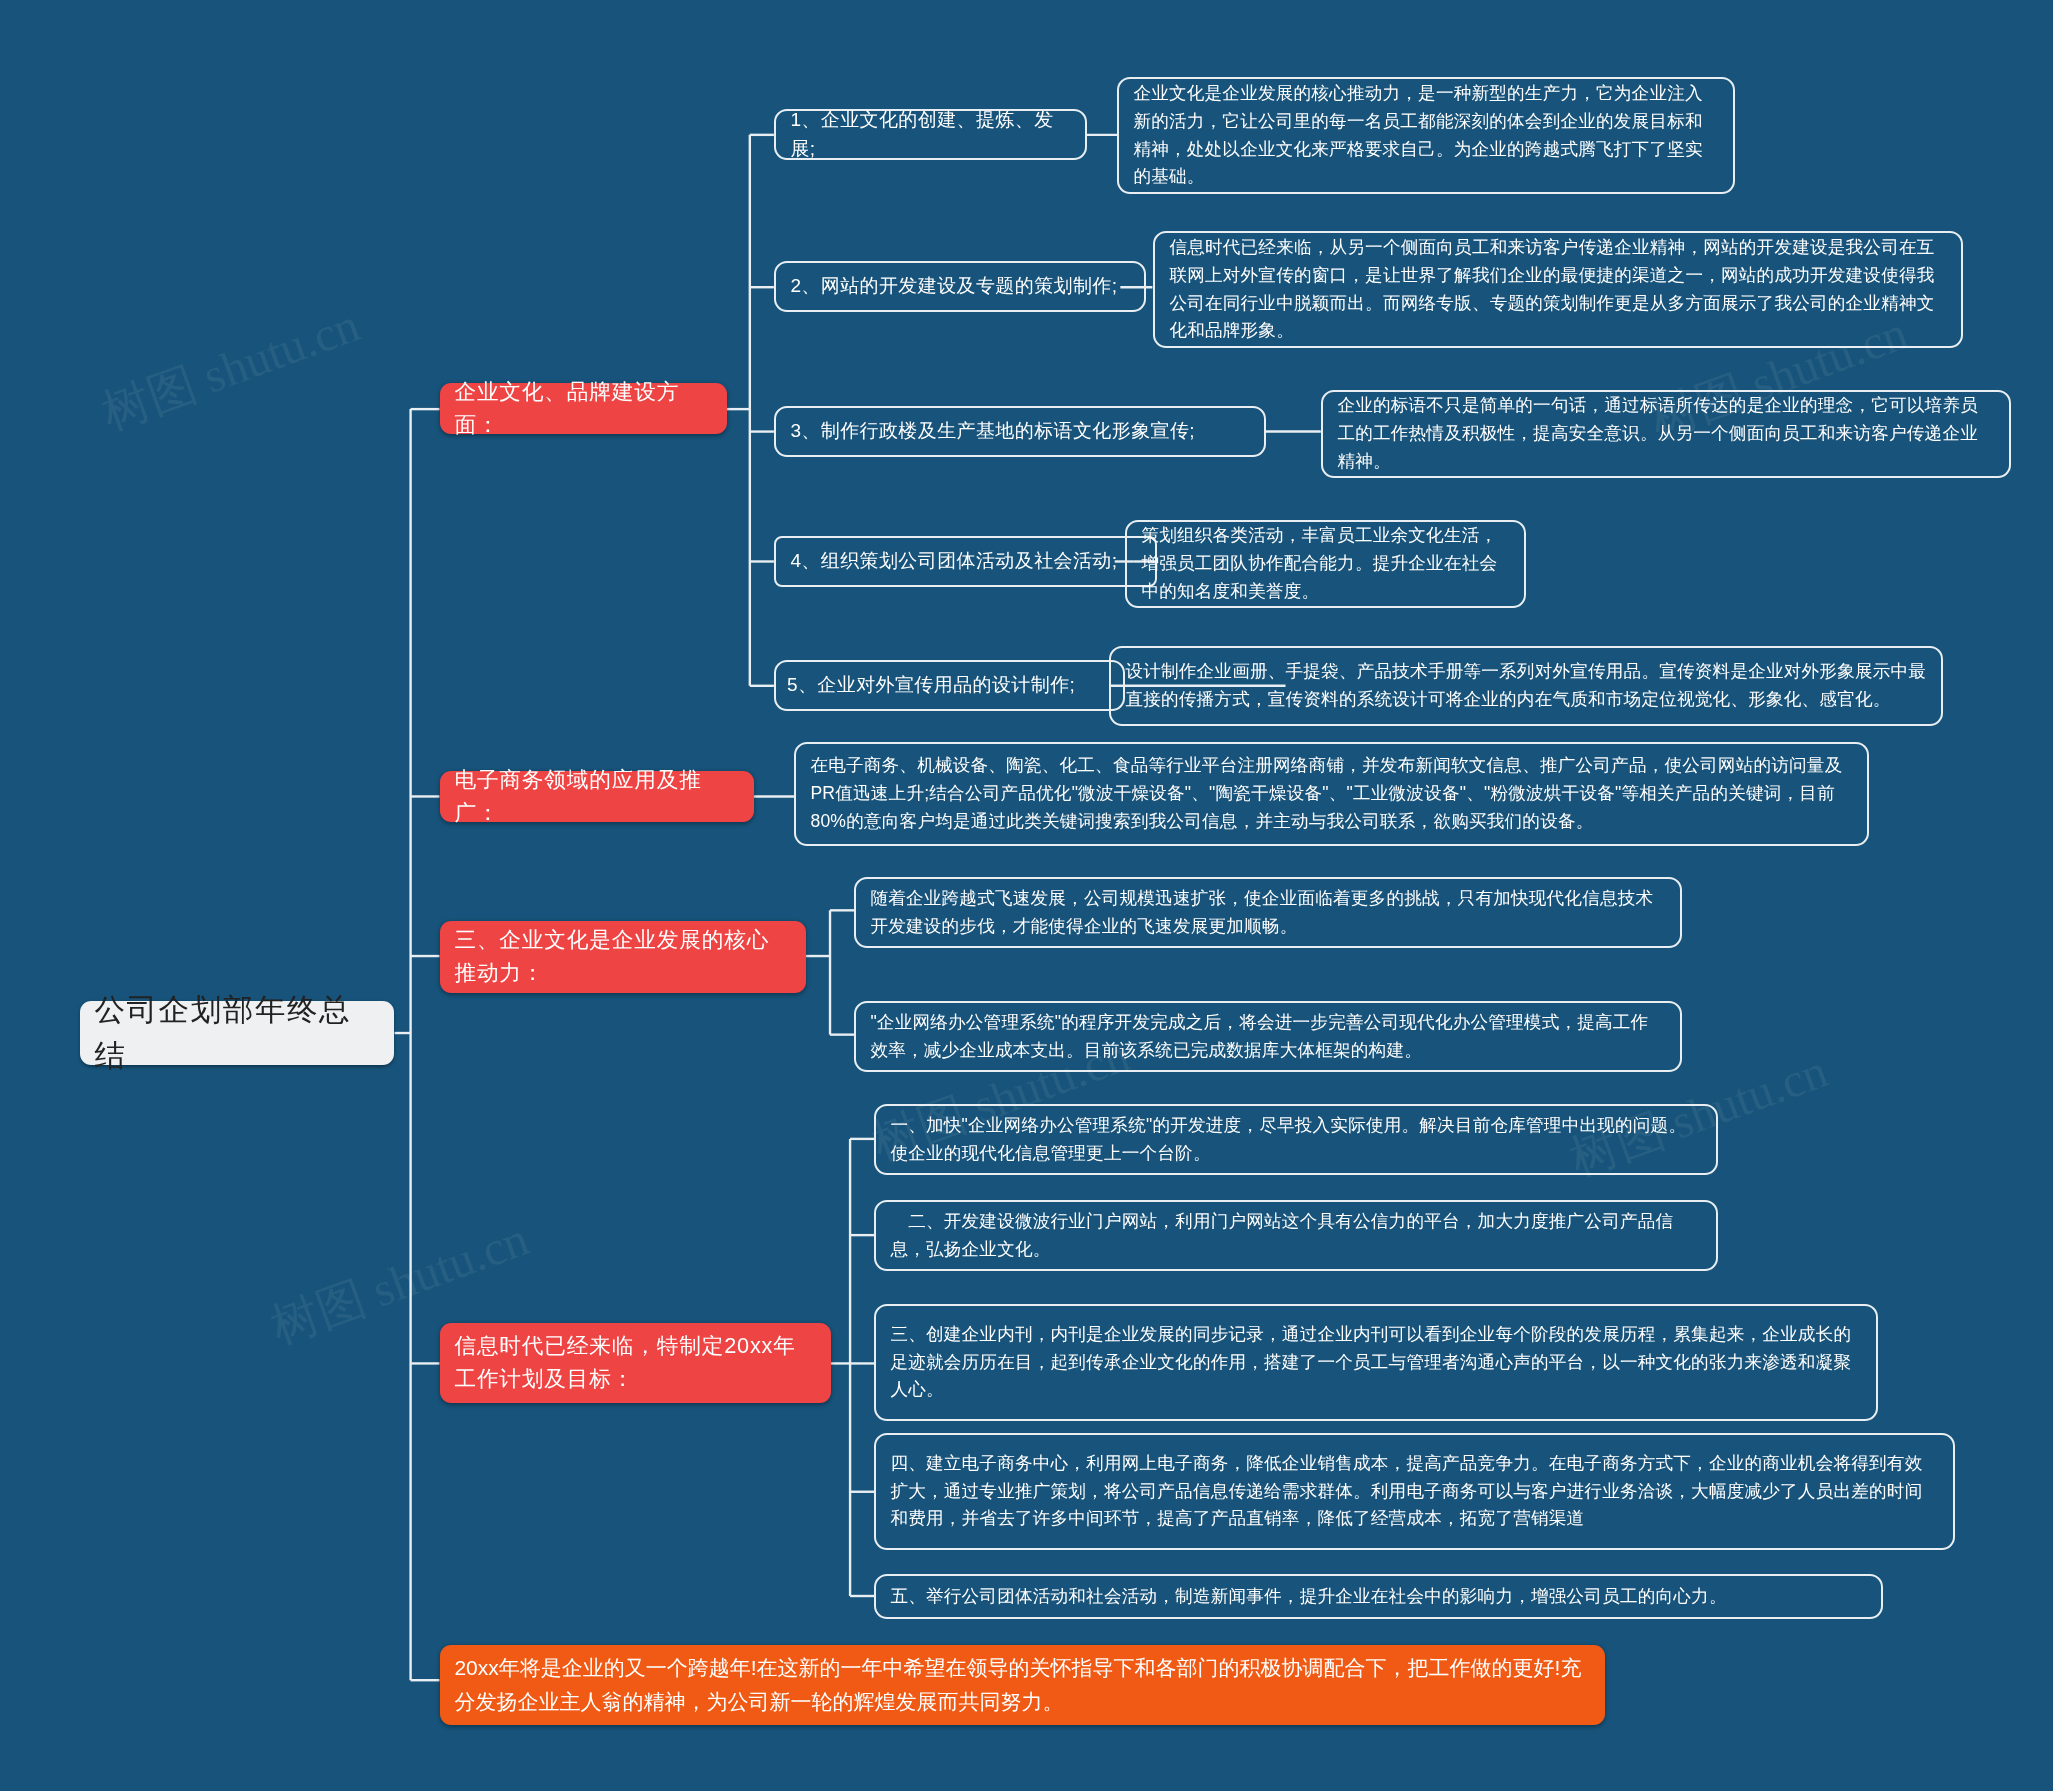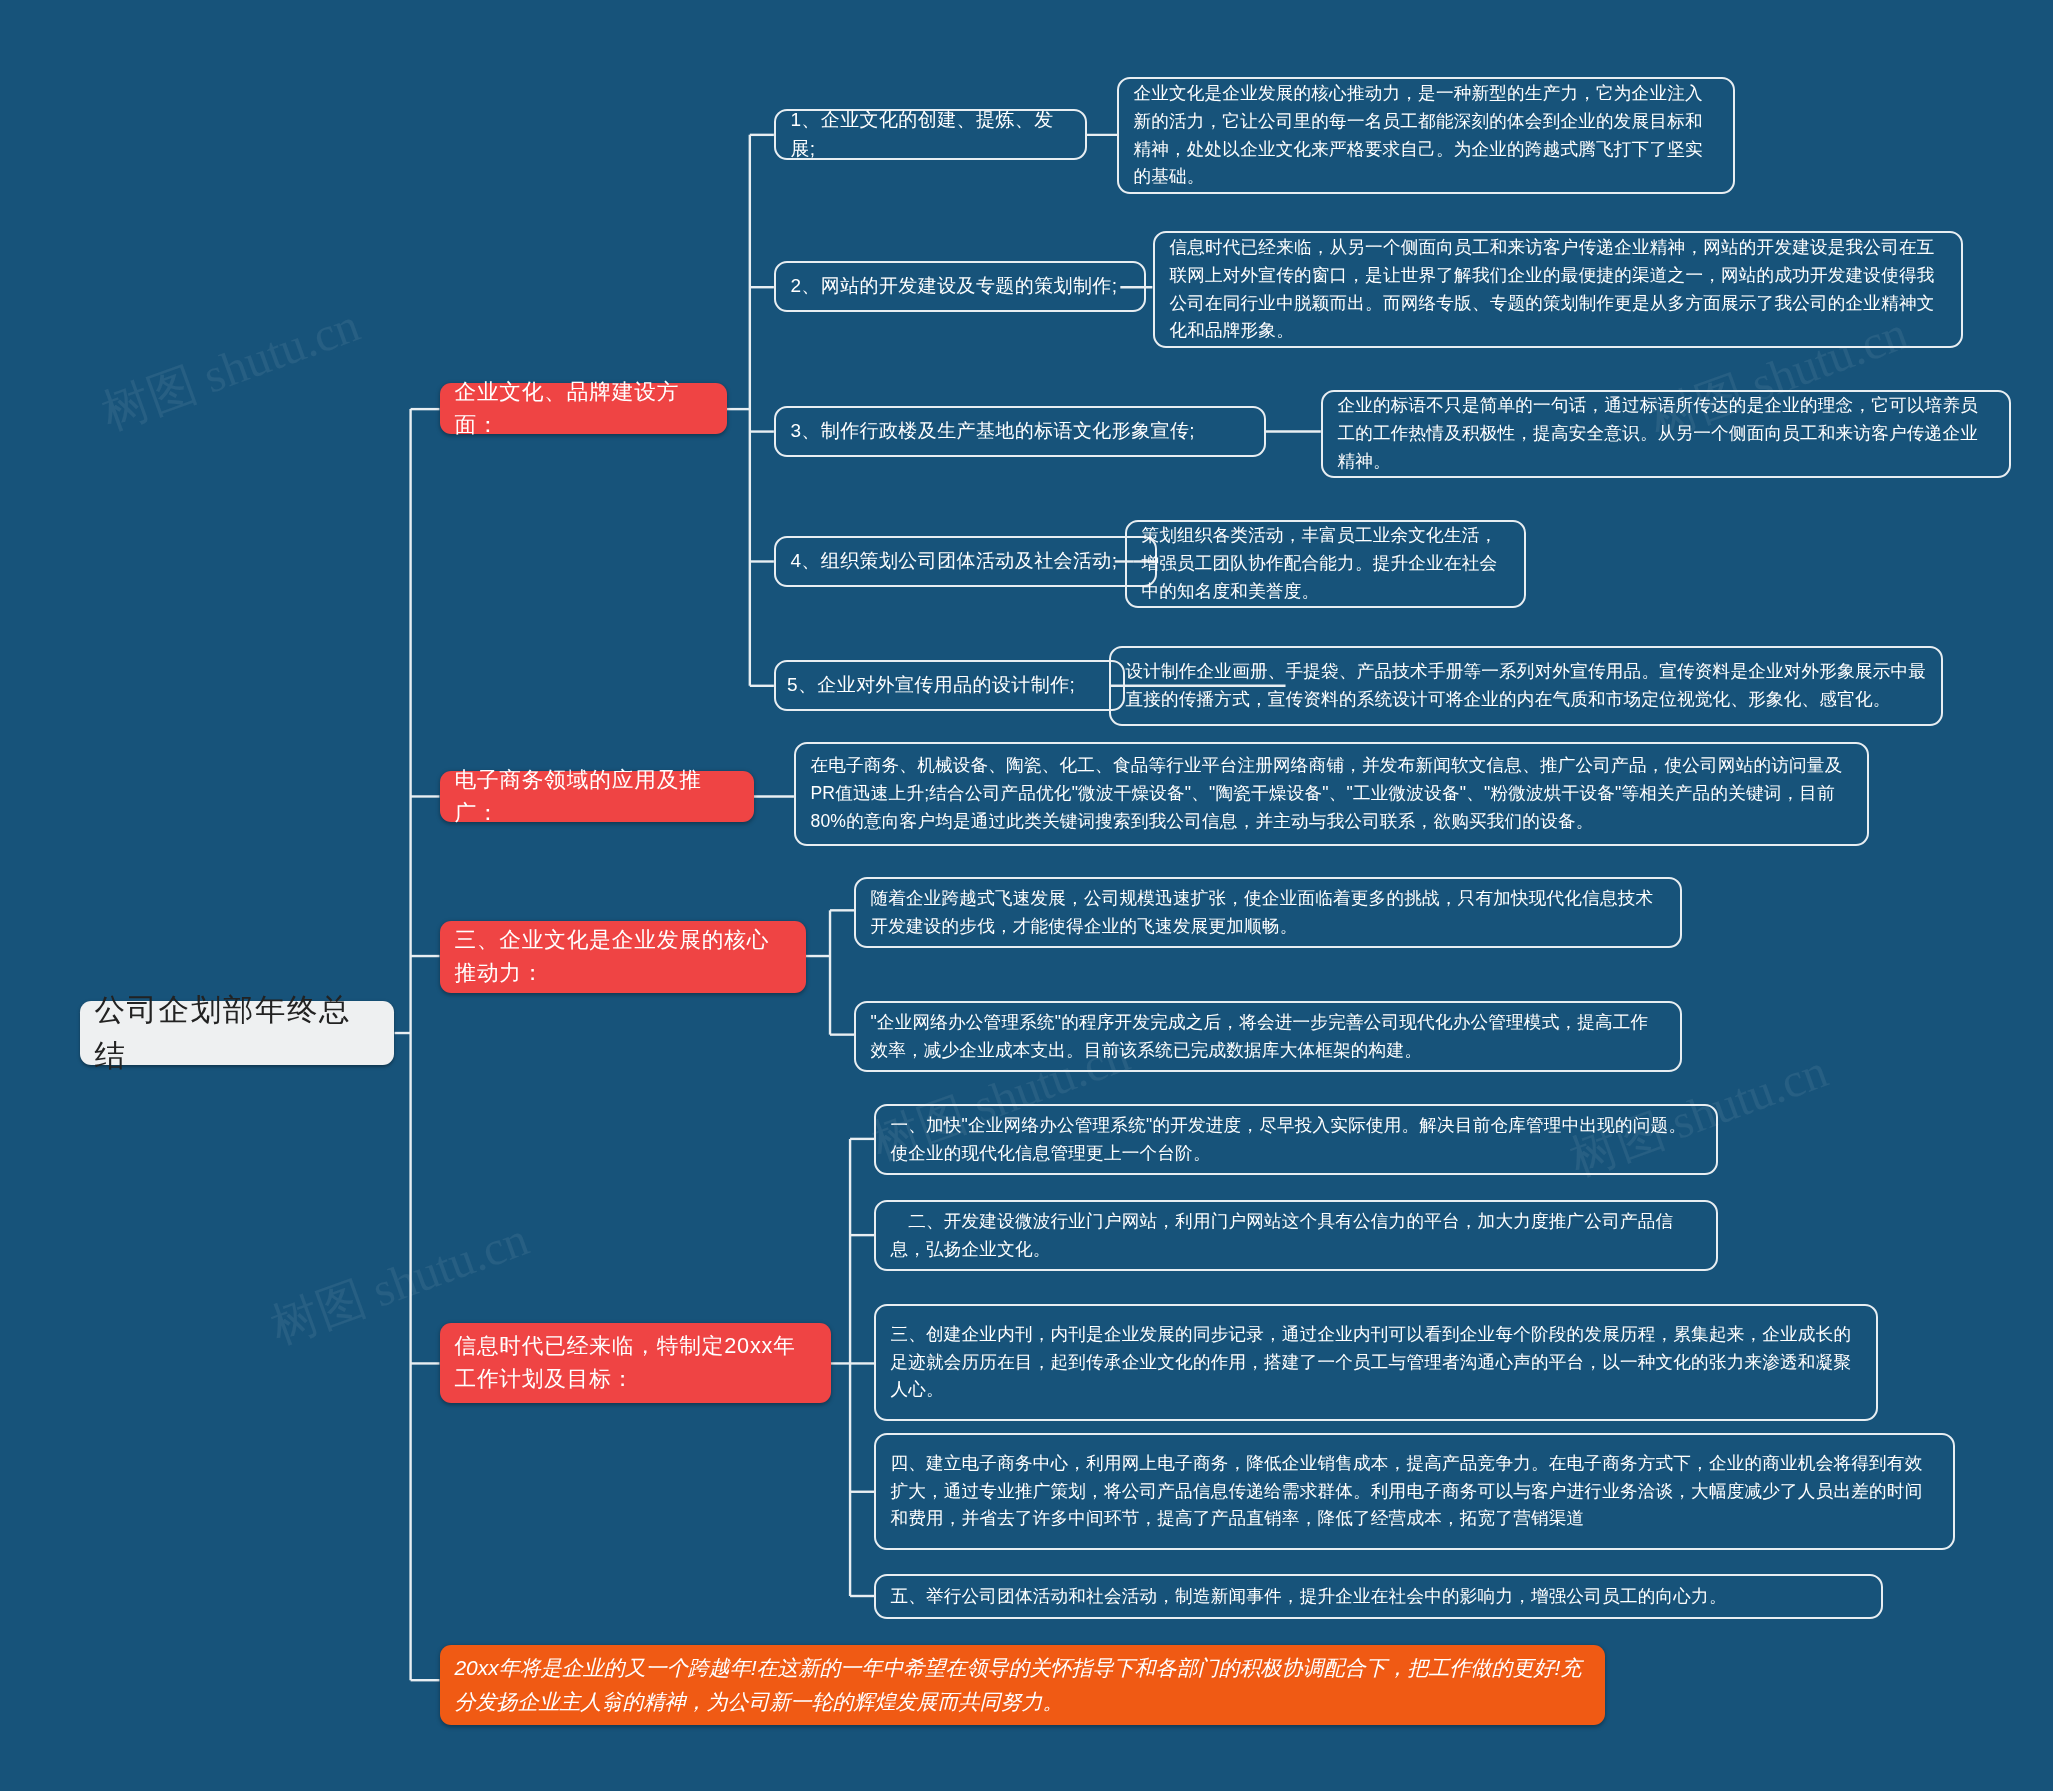--- a/index.html
+++ b/index.html
@@ -78,21 +78,20 @@
     align-items: center;
   }
 
   .conclusion {
     background: #f05a14;
     color: #ffffff;
     font-size: 21px;
     border-radius: 11.2px;
     line-height: 1.6;
     box-shadow: 0 1.6px 4px rgba(0,0,0,.35);
-    font-style: italic;
   }
 </style>
 </head>
 <body>
 
 <div id="canvas">
 
   <div class="wm" style="left:96px; top:337px;">树图 shutu.cn</div>
   <div class="wm" style="left:1644px; top:345px;">树图 shutu.cn</div>
   <div class="wm" style="left:1564px; top:1083px;">树图 shutu.cn</div>
@@ -163,21 +162,21 @@
     <span>信息时代已经来临，从另一个侧面向员工和来访客户传递企业精神，网站的开发建设是我公司在互联网上对外宣传的窗口，是让世界了解我们企业的最便捷的渠道之一，网站的成功开发建设使得我公司在同行业中脱颖而出。而网络专版、专题的策划制作更是从多方面展示了我公司的企业精神文化和品牌形象。</span>
   </div>
 
   <div class="node branch" style="left:774px; top:406px; width:492px; height:51px;">
     <span>3、制作行政楼及生产基地的标语文化形象宣传;</span>
   </div>
   <div class="node leaf" style="left:1321px; top:390px; width:690px; height:88px;">
     <span>企业的标语不只是简单的一句话，通过标语所传达的是企业的理念，它可以培养员工的工作热情及积极性，提高安全意识。从另一个侧面向员工和来访客户传递企业精神。</span>
   </div>
 
-  <div class="node branch" style="left:774px; top:536px; width:383px; height:51px;">
+  <div class="node branch" style="left:774px; top:536px; width:383px; height:51px;border-radius:8px;">
     <span>4、组织策划公司团体活动及社会活动;</span>
   </div>
   <div class="node leaf" style="left:1125px; top:520px; width:401px; height:88px;">
     <span>策划组织各类活动，丰富员工业余文化生活，增强员工团队协作配合能力。提升企业在社会中的知名度和美誉度。</span>
   </div>
 
   <div class="node branch" style="left:774px; top:660px; width:351px; height:51px;padding-left:11px;">
     <span>5、企业对外宣传用品的设计制作;</span>
   </div>
   <div class="node leaf" style="left:1109px; top:646px; width:834px; height:80px;">

